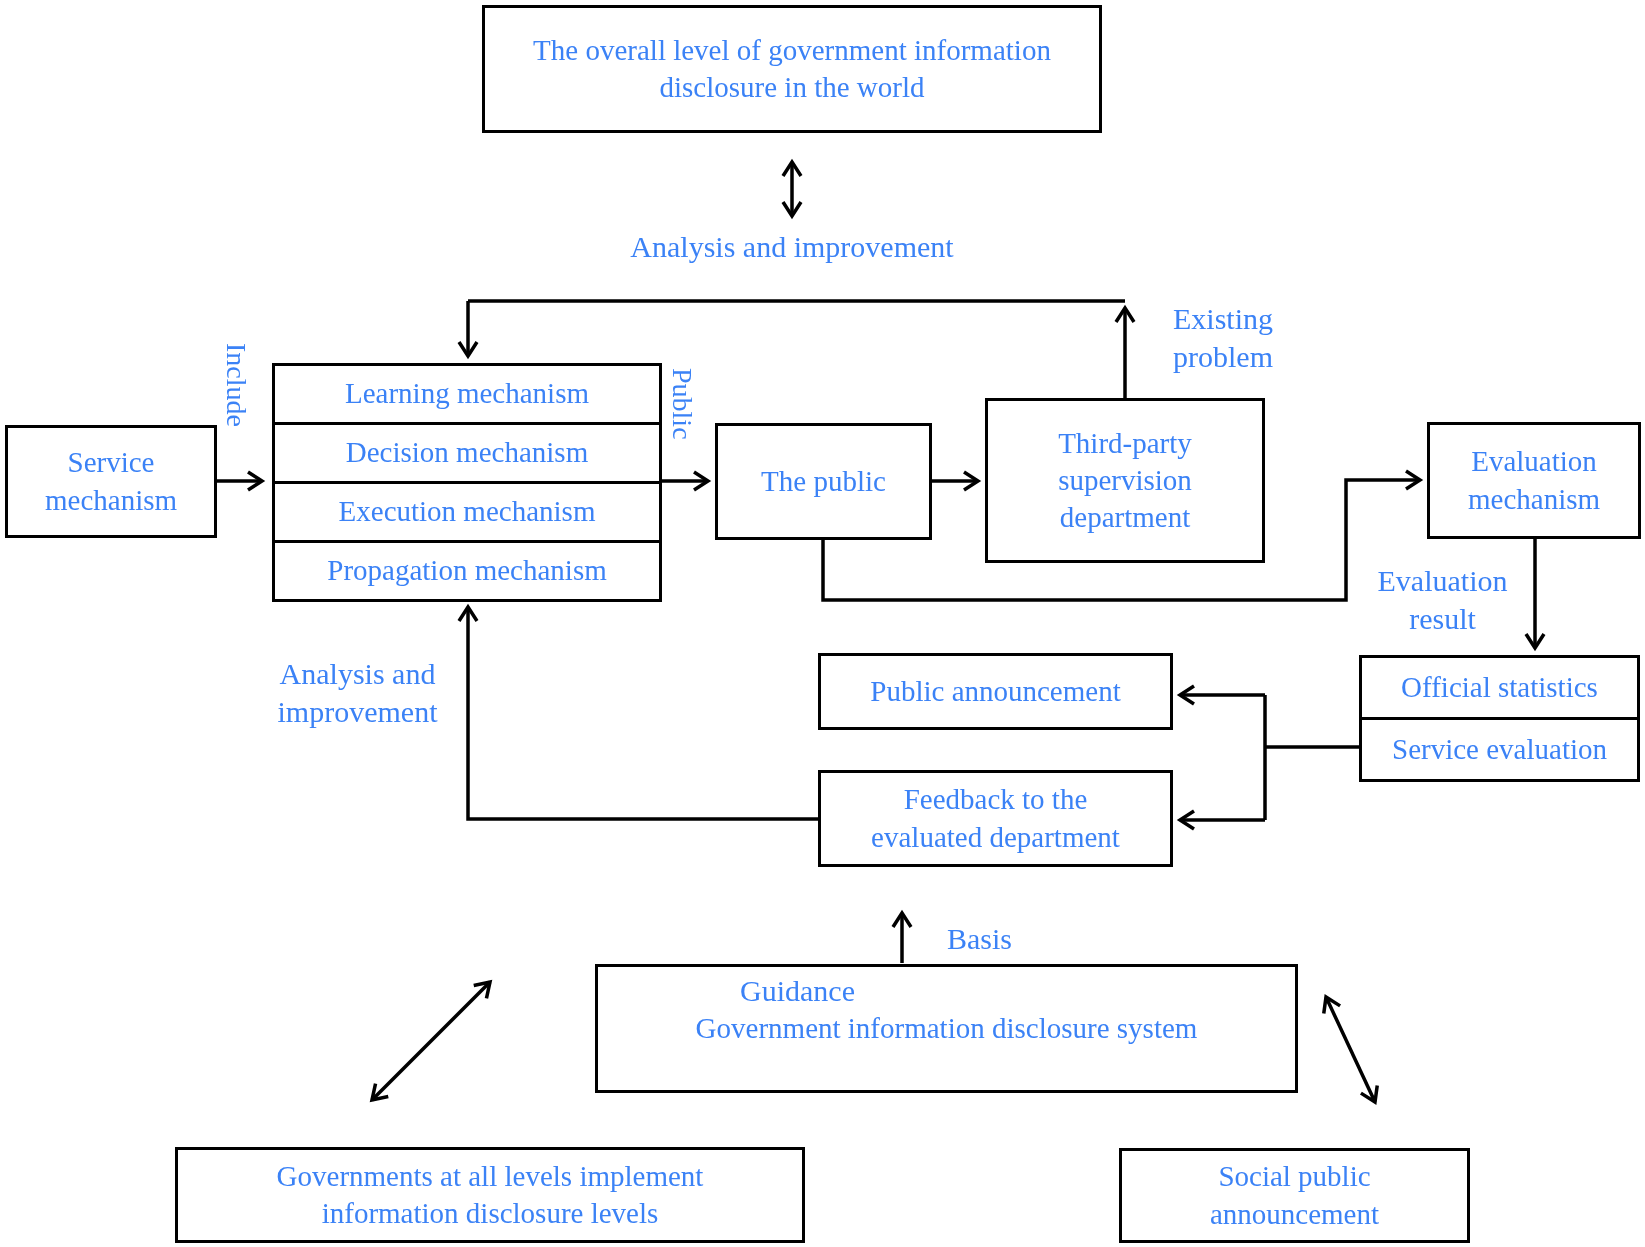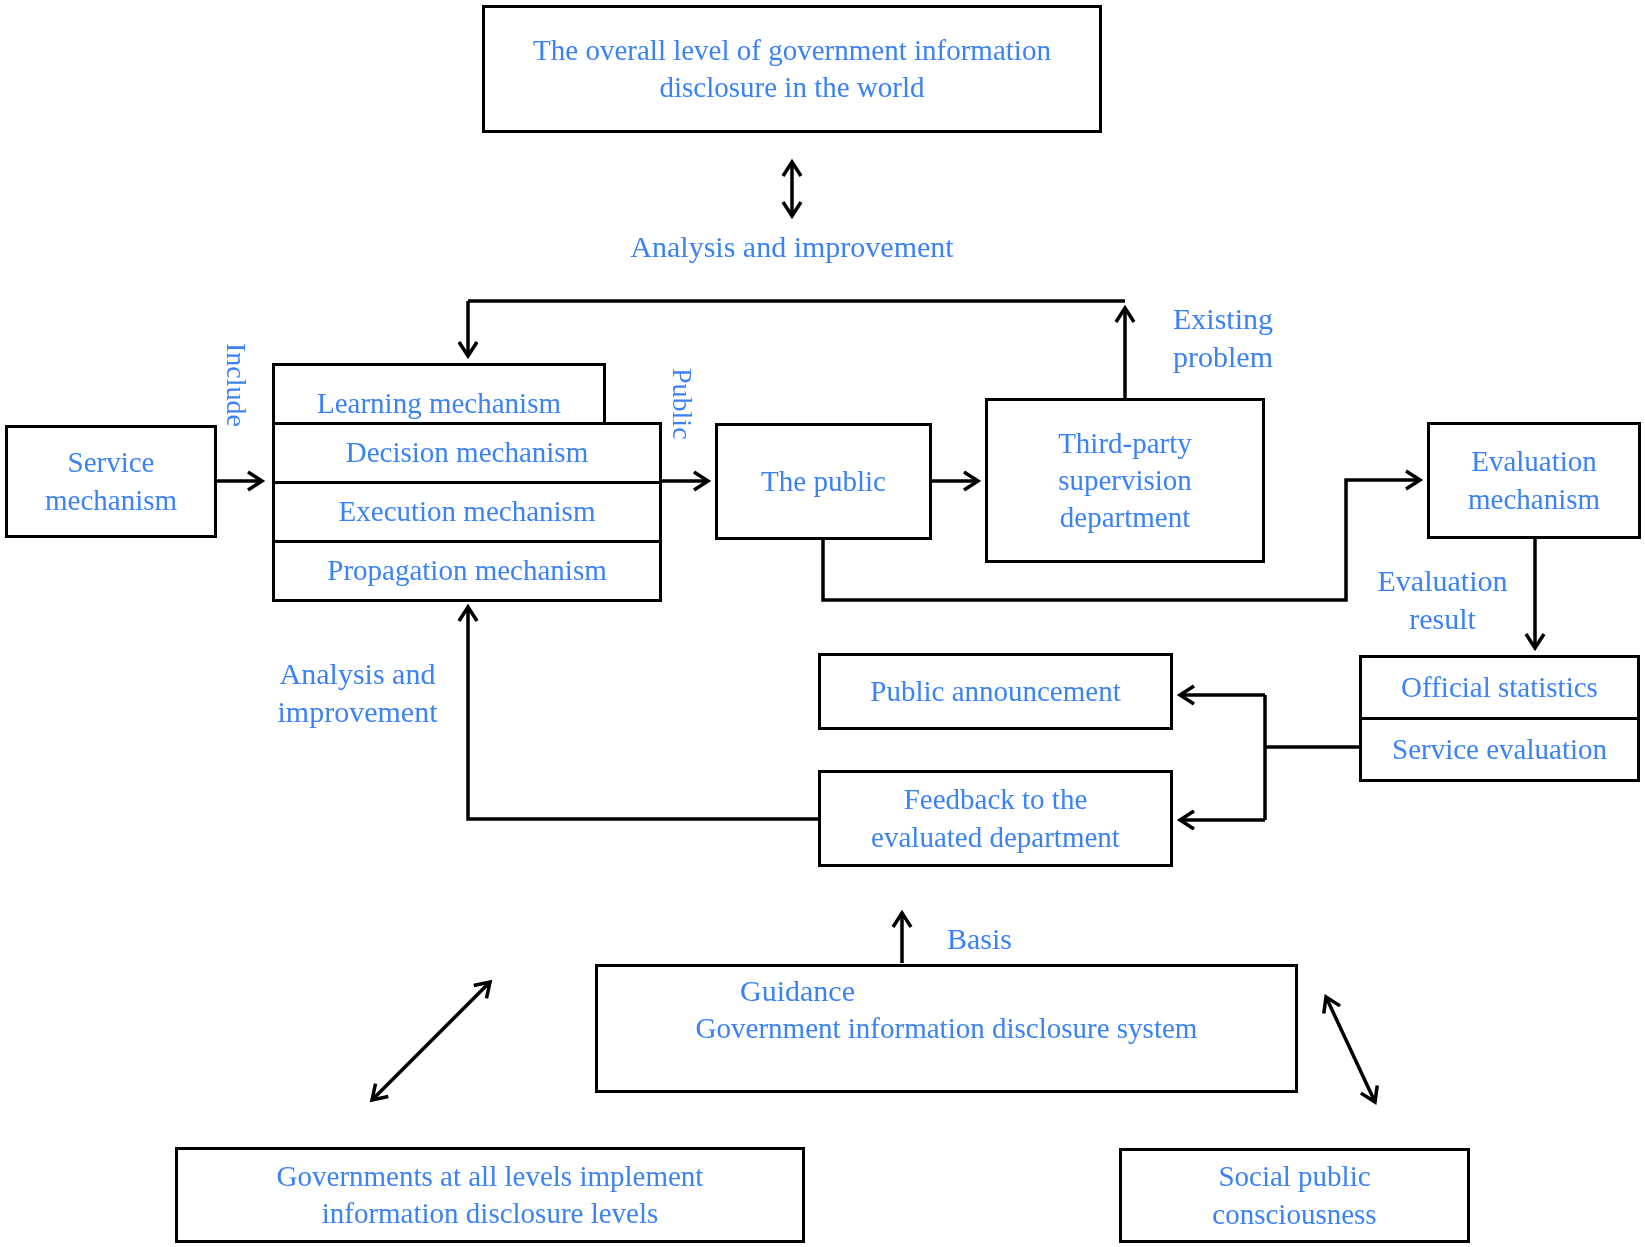--- a/index.html
+++ b/index.html
@@ -83,21 +83,21 @@
   </svg>
 
   <div class="box" style="left:482px; top:5px; width:620px; height:128px; padding:0 45px;">
     <span>The overall level of government information disclosure in the world</span>
   </div>
 
   <div class="box" style="left:5px; top:425px; width:212px; height:113px;">
     <span>Service mechanism</span>
   </div>
 
-  <div class="box" style="left:272px; top:363px; width:334px; height:62px;align-items:flex-end;">
+  <div class="box" style="left:272px; top:363px; width:390px; height:62px;">
     <span>Learning mechanism</span>
   </div>
   <div class="box" style="left:272px; top:422px; width:390px; height:62px;">
     <span>Decision mechanism</span>
   </div>
   <div class="box" style="left:272px; top:481px; width:390px; height:62px;">
     <span>Execution mechanism</span>
   </div>
   <div class="box" style="left:272px; top:540px; width:390px; height:62px;">
     <span>Propagation mechanism</span>
@@ -132,21 +132,21 @@
 
   <div class="box" style="left:552px; top:964px; width:703px; height:129px;margin-left:43px;">
     <span>Government information disclosure system</span>
   </div>
 
   <div class="box" style="left:175px; top:1147px; width:630px; height:96px; padding:0 48px;">
     <span>Governments at all levels implement information disclosure levels</span>
   </div>
 
   <div class="box" style="left:1119px; top:1148px; width:351px; height:95px; padding:0 60px;">
-    <span>Social public consciousness</span>
+    <span>Social public announcement</span>
   </div>
 
   <div class="lbl" style="left:592px; top:228px; width:400px; font-size:30px;">Analysis and improvement</div>
 
   <div class="lbl" style="left:1148px; top:300px; width:150px; font-size:30px;">Existing problem</div>
 
   <div class="lbl vert" style="left:222px; top:343px; font-size:28px;">Include</div>
 
   <div class="lbl vert" style="left:668px; top:368px; font-size:28px;">Public</div>
 

